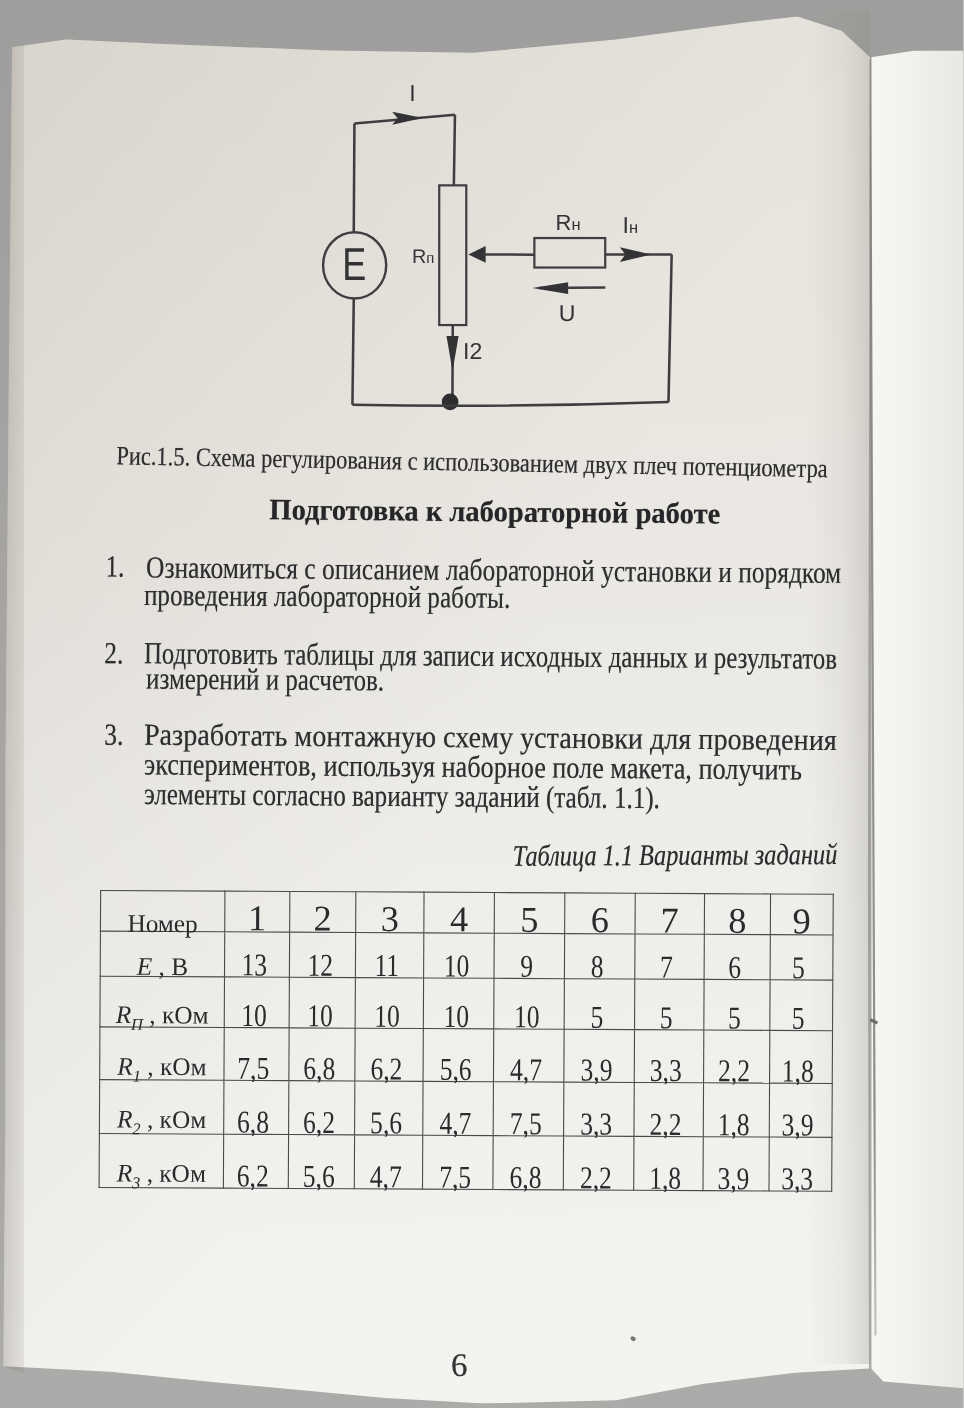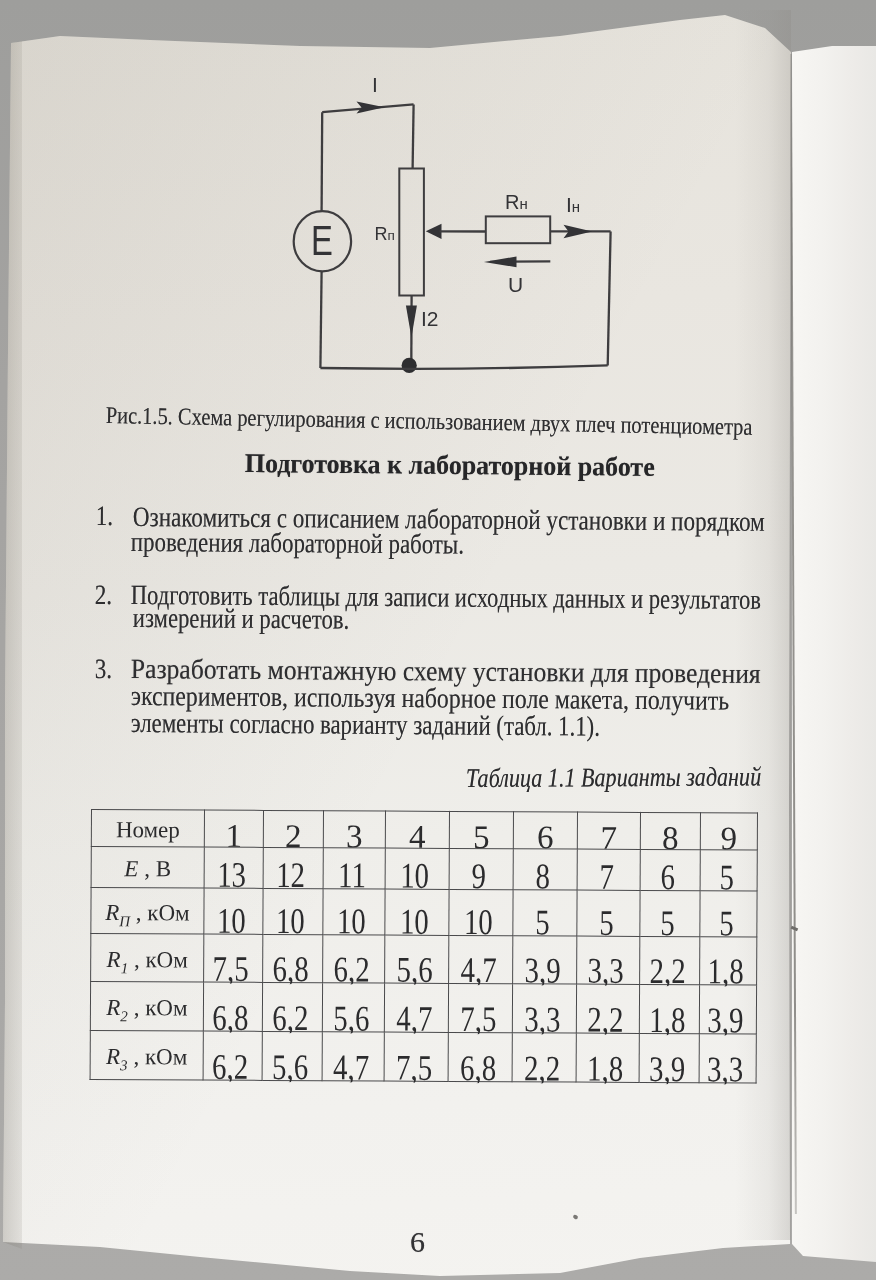--- a/index.html
+++ b/index.html
@@ -1,22 +1,22 @@
 <!DOCTYPE html>
 <html><head>
 <meta charset="utf-8">
 <style>
   html,body{margin:0;padding:0;}
   body{width:876px;height:1280px;overflow:hidden;position:relative;
        background:linear-gradient(180deg,#9e9e9c 0%,#a4a3a1 30%,#a8a7a5 70%,#acaba9 100%);
        font-family:"Liberation Serif", serif;}
   .abs{position:absolute;}
   #vtable td{border:1.4px solid #4a4a4c;text-align:center;overflow:hidden;}
-  #vtable .lab{font-size:23px;vertical-align:middle;position:relative;top:2px;}
-  #vtable .num{font-size:36px;vertical-align:bottom;padding-bottom:0;line-height:0.8;position:relative;top:2px;}
+  #vtable .lab{font-size:23px;vertical-align:middle;position:relative;top:12px;}
+  #vtable .num{font-size:29px;vertical-align:bottom;padding-bottom:0;line-height:0.8;position:relative;top:2px;}
   #vtable .num span{display:inline-block;transform:scaleX(0.8);transform-origin:50% 100%;margin-left:-5px;}
   #vtable .hnum{font-size:33px;vertical-align:bottom;padding-bottom:0;line-height:0.72;text-align:center;position:relative;top:2px;}
   #vtable sub{font-size:15px;vertical-align:baseline;position:relative;top:6px;line-height:0;}
 </style>
 </head>
 <body>
 
 <div class="abs" id="page" style="left:0;top:0;width:876px;height:1280px;
   clip-path:polygon(11px 43px,60px 36px,150px 40px,300px 46px,430px 48px,560px 36px,680px 20px,725px 15px,765px 28px,791px 52px,
     790px 400px,789px 800px,790px 1244px,723px 1248px,640px 1258px,560px 1273px,440px 1276px,350px 1271px,200px 1257px,100px 1247px,3px 1242px,5px 1000px,5px 700px,8px 350px);

